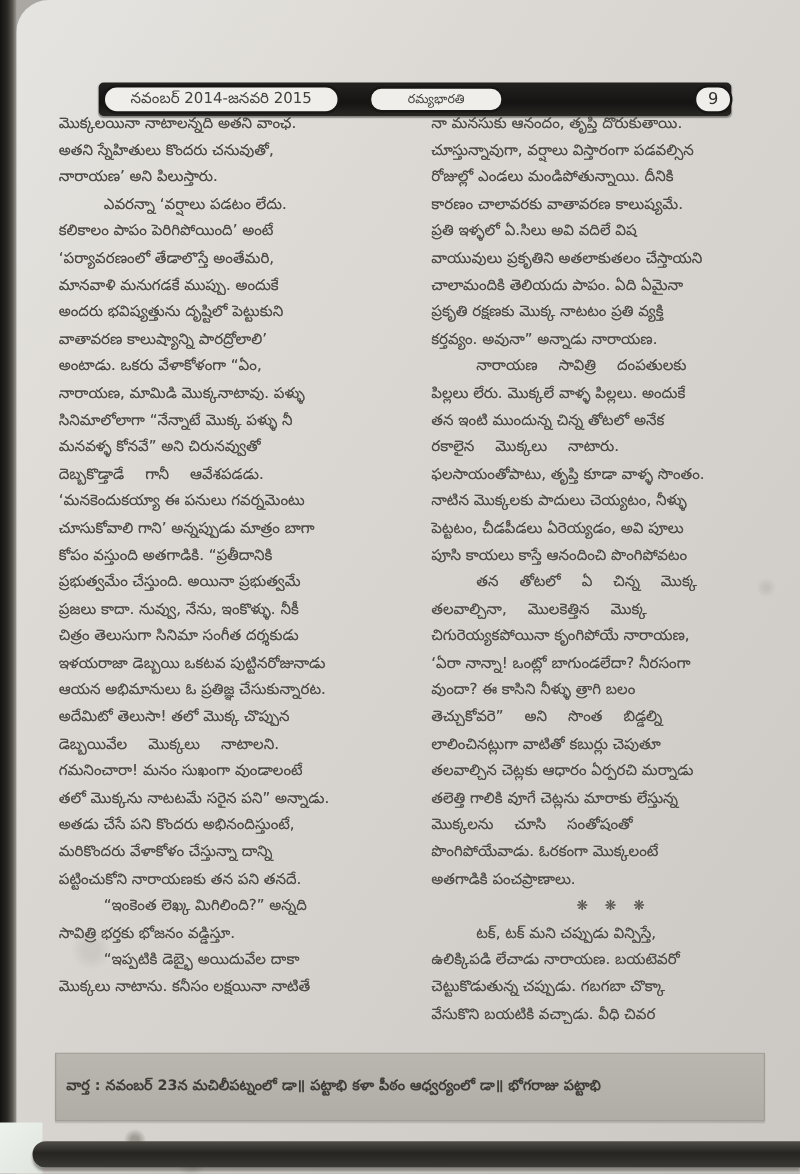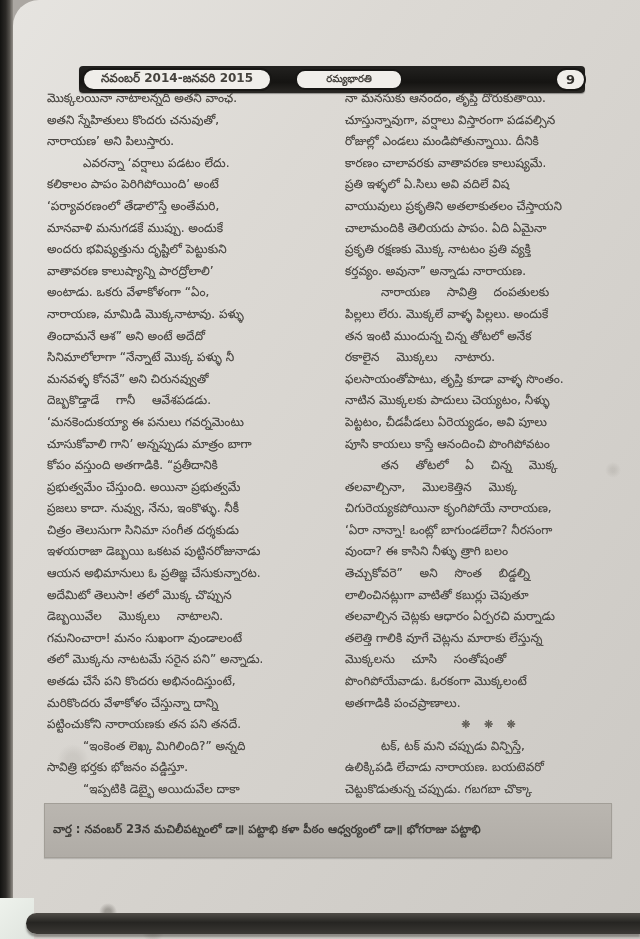--- a/index.html
+++ b/index.html
@@ -37,40 +37,40 @@
   }
   
   .header-band{
     position:absolute;left:66px;top:66px;width:506px;height:27px;
     background:linear-gradient(180deg,#232220,#151412 60%,#2a2825);
     border-radius:4px;box-shadow:0 1px 1px rgba(0,0,0,.35);
   }
   .oval{
     position:absolute;background:#f0eeea;border:2px solid #181715;
     display:flex;align-items:center;justify-content:center;
-    font-weight:bold;color:#45423d;white-space:nowrap;overflow:hidden;
+    font-weight:normal;color:#45423d;white-space:nowrap;overflow:hidden;
   }
   .oval.issue{left:3px;top:2px;width:186px;height:19px;border-radius:12px;font-size:12px;}
   .oval.mag{left:216px;top:3px;width:104px;height:17px;border-radius:10px;font-size:10px;}
   .oval.num{left:476px;top:2px;width:27px;height:19px;border-radius:12px;font-size:13px;color:#33312e;}
   
   .col{
     position:absolute;top:88px;width:292px;
     font-size:12px;line-height:21.6px;color:#4d4a45;
     text-shadow:0 0 .4px rgba(77,74,69,.6);
   }
   .col.left{left:34px;}
   .col.right{left:332px;}
   .line{height:21.6px;white-space:nowrap;overflow:hidden;}
   .line.ind{padding-left:36px;}
   .line.spread{word-spacing:13px;}
   .line.ctr{text-align:center;letter-spacing:5px;word-spacing:0;color:#59564f;font-size:11px;}
   
   .footer-box{
-    position:absolute;left:31px;top:803px;width:568px;height:55px;
+    position:absolute;left:31px;top:842px;width:568px;height:55px;
     background:linear-gradient(180deg,#bab6b0,#b0aca6);
     box-shadow:inset 0 0 0 1px #a29e97, 0 1px 1px rgba(0,0,0,.15);
     display:flex;flex-direction:column;justify-content:center;gap:18px;
     font-size:11.5px;font-weight:bold;color:#3e3c38;
   }
   .footer-box .f1{padding-left:9px;white-space:nowrap;overflow:hidden;}
   .footer-box .f2{text-align:center;white-space:nowrap;overflow:hidden;}
 </style>
 </head>
 <body>
@@ -88,21 +88,20 @@
       <div class="line">అతని స్నేహితులు కొందరు చనువుతో,</div>
       <div class="line">నారాయణ’ అని పిలుస్తారు.</div>
       <div class="line ind">ఎవరన్నా ‘వర్షాలు పడటం లేదు.</div>
       <div class="line">కలికాలం పాపం పెరిగిపోయింది’ అంటే</div>
       <div class="line">‘పర్యావరణంలో తేడాలొస్తే అంతేమరి,</div>
       <div class="line">మానవాళి మనుగడకే ముప్పు. అందుకే</div>
       <div class="line">అందరు భవిష్యత్తును దృష్టిలో పెట్టుకుని</div>
       <div class="line">వాతావరణ కాలుష్యాన్ని పారద్రోలాలి’</div>
       <div class="line">అంటాడు. ఒకరు వేళాకోళంగా “ఏం,</div>
       <div class="line">నారాయణ, మామిడి మొక్కనాటావు. పళ్ళు</div>
-      <div class="line">తిందామనే ఆశ” అని అంటే అదేదో</div>
       <div class="line">సినిమాలోలాగా “నేన్నాటే మొక్క పళ్ళు నీ</div>
       <div class="line">మనవళ్ళ కోనవే” అని చిరునవ్వుతో</div>
       <div class="line spread">దెబ్బకొడ్తాడే గానీ ఆవేశపడడు.</div>
       <div class="line">‘మనకెందుకయ్యా ఈ పనులు గవర్నమెంటు</div>
       <div class="line">చూసుకోవాలి గాని’ అన్నప్పుడు మాత్రం బాగా</div>
       <div class="line">కోపం వస్తుంది అతగాడికి. “ప్రతీదానికి</div>
       <div class="line">ప్రభుత్వమేం చేస్తుంది. అయినా ప్రభుత్వమే</div>
       <div class="line">ప్రజలు కాదా. నువ్వు, నేను, ఇంకొళ్ళు. నీకీ</div>
       <div class="line">చిత్రం తెలుసుగా సినిమా సంగీత దర్శకుడు</div>
       <div class="line">ఇళయరాజా డెబ్బయి ఒకటవ పుట్టినరోజునాడు</div>

